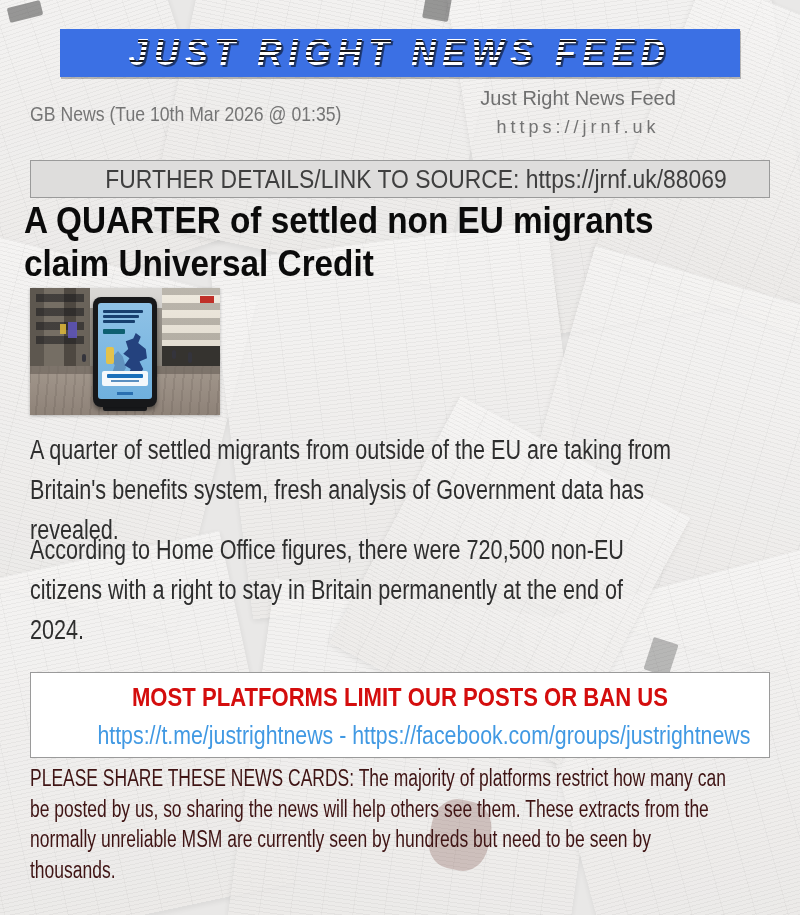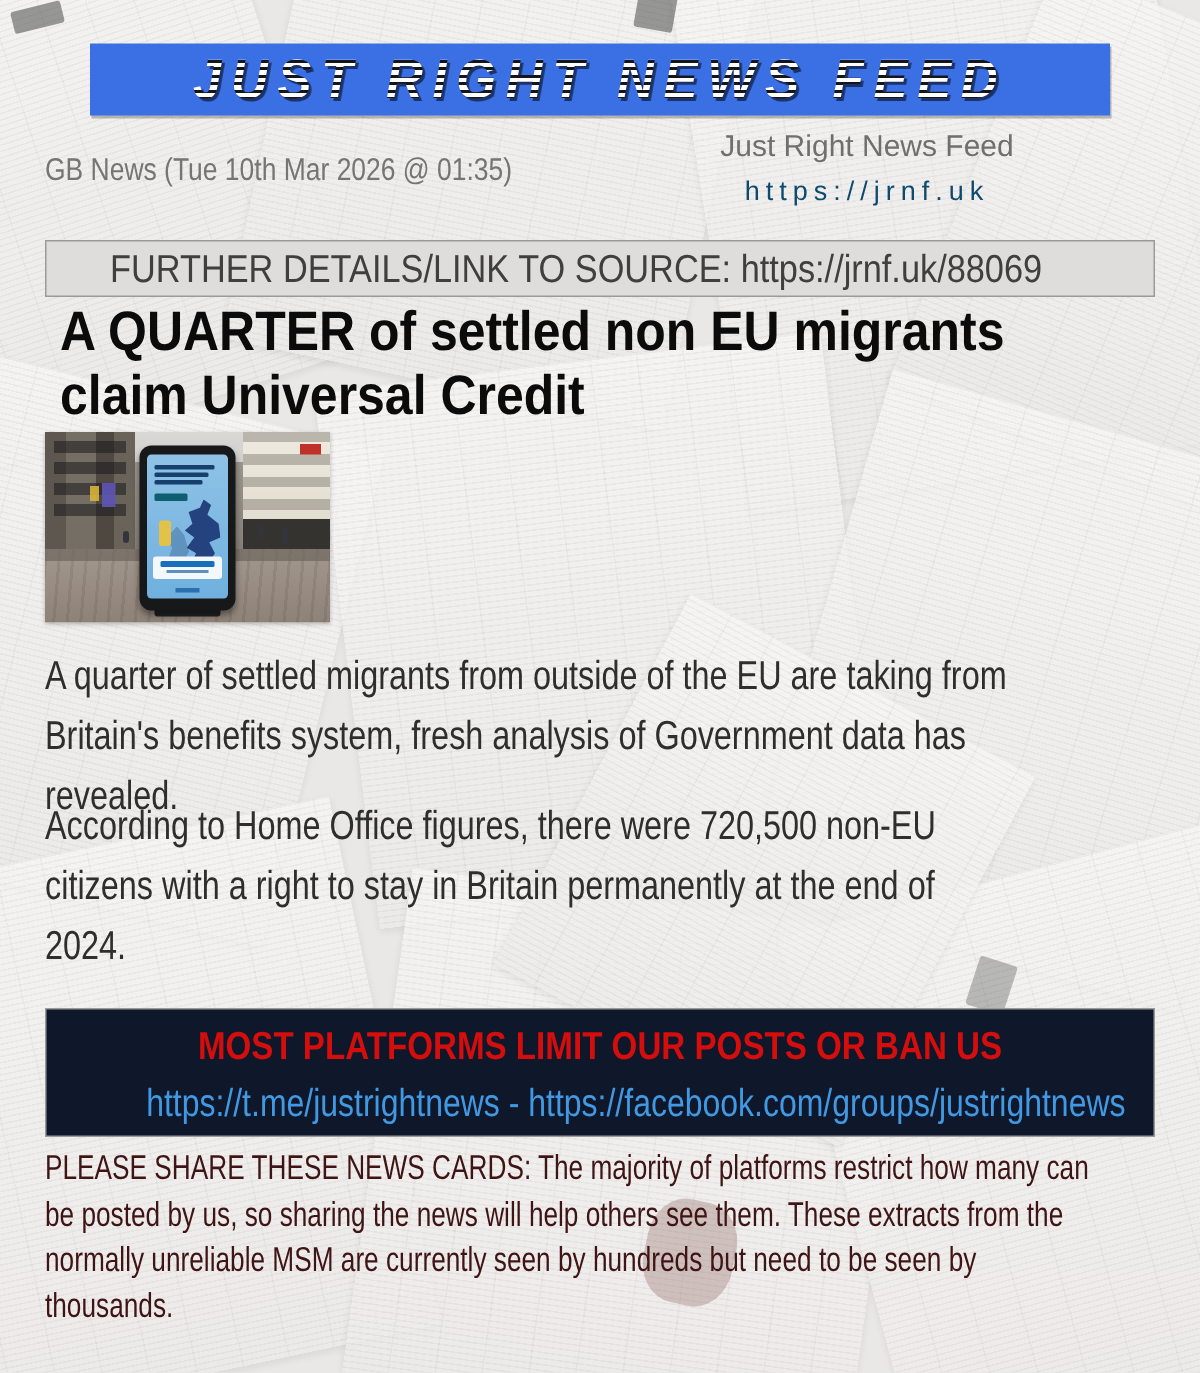--- a/index.html
+++ b/index.html
@@ -36,33 +36,33 @@
     filter:drop-shadow(2px 2px 0 rgba(0,0,0,0.55));
   }
 
   
   .source-date{
     position:absolute;left:30px;top:102px;font-size:21px;color:#757575;
     white-space:nowrap;transform:scaleX(.84);transform-origin:0 50%;
   }
   .brand-block{position:absolute;top:87px;right:112px;width:220px;text-align:center;}
   .brand-name{font-size:20px;color:#6f6f6f;white-space:nowrap;}
-  .brand-url{font-size:18px;color:#0c4a6e;letter-spacing:4px;white-space:nowrap;margin-top:7px;}
+  .brand-url{font-size:18px;color:#737373;letter-spacing:4px;white-space:nowrap;margin-top:7px;}
 
   
   .source-box{
     position:absolute;left:30px;top:160px;width:738px;height:36px;
     background:#dedddc;border:1px solid #9a9a9a;
-    display:flex;align-items:center;justify-content:flex-start;white-space:nowrap;
+    display:flex;align-items:center;justify-content:flex-end;white-space:nowrap;
   }
   .source-box .inner{font-size:26px;color:#3f3f3f;transform:scaleX(.88);white-space:nowrap;}
   .source-box .url{color:#3f3f3f;}
 
   
-  .headline{position:absolute;left:40px;top:199px;}
+  .headline{position:absolute;left:24px;top:199px;}
   .headline .line{
     font-size:37px;font-weight:bold;color:#0b0b0b;line-height:1.17;
     white-space:nowrap;transform:scaleX(.9);transform-origin:0 0;
   }
 
   
   .photo{
     position:absolute;left:30px;top:288px;width:190px;height:127px;
     background:#cfcdca;overflow:hidden;box-shadow:0 1px 3px rgba(0,0,0,.25);
   }
@@ -109,21 +109,21 @@
   .para .line{
     font-size:27px;color:#2e2e2e;line-height:1.48;
     white-space:nowrap;transform:scaleX(.8);transform-origin:0 0;
   }
   .para1{top:431px;}
   .para2{top:531px;}
 
   
   .share-box{
     position:absolute;left:30px;top:672px;width:738px;height:84px;
-    background:#0f172a;border:1px solid #9a9a9a;text-align:center;overflow:hidden;
+    background:#ffffff;border:1px solid #9a9a9a;text-align:center;overflow:hidden;
   }
   .warning-line{
     margin-top:9px;font-size:26px;font-weight:bold;color:#d40d0d;
     white-space:nowrap;transform:scaleX(.85);
   }
   .links-line{
     margin-top:7px;font-size:26px;color:#4199e3;
     white-space:nowrap;transform:scaleX(.82);
   }
   .links-line .sep{color:#4199e3;}

